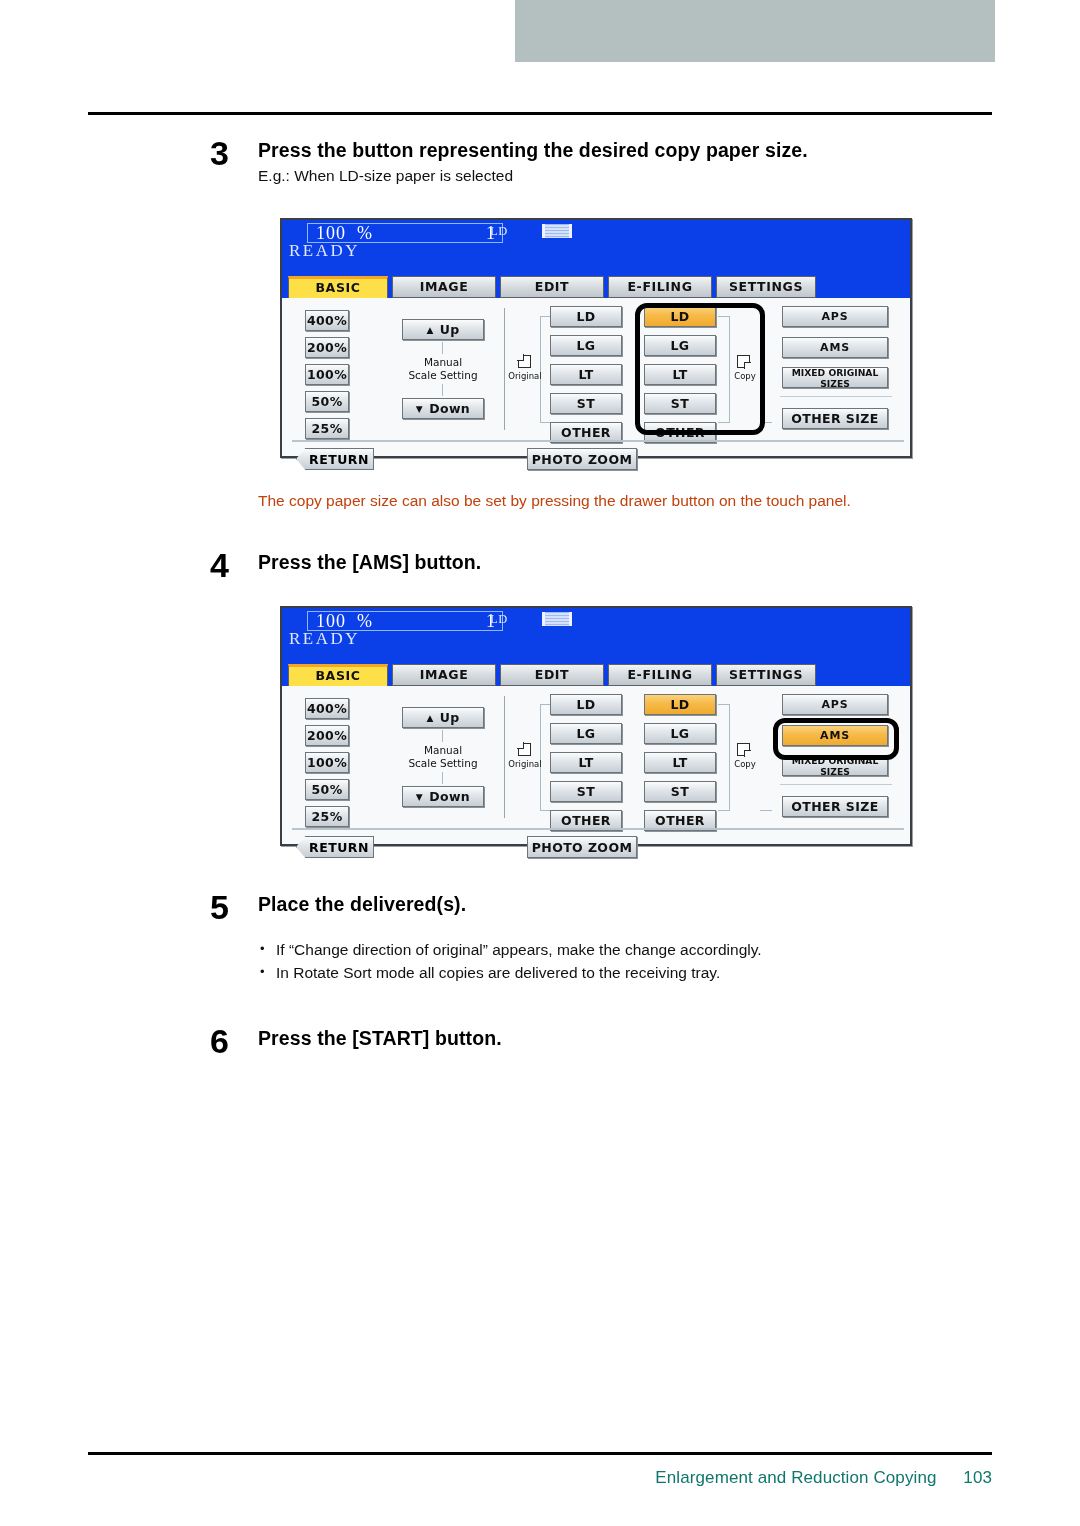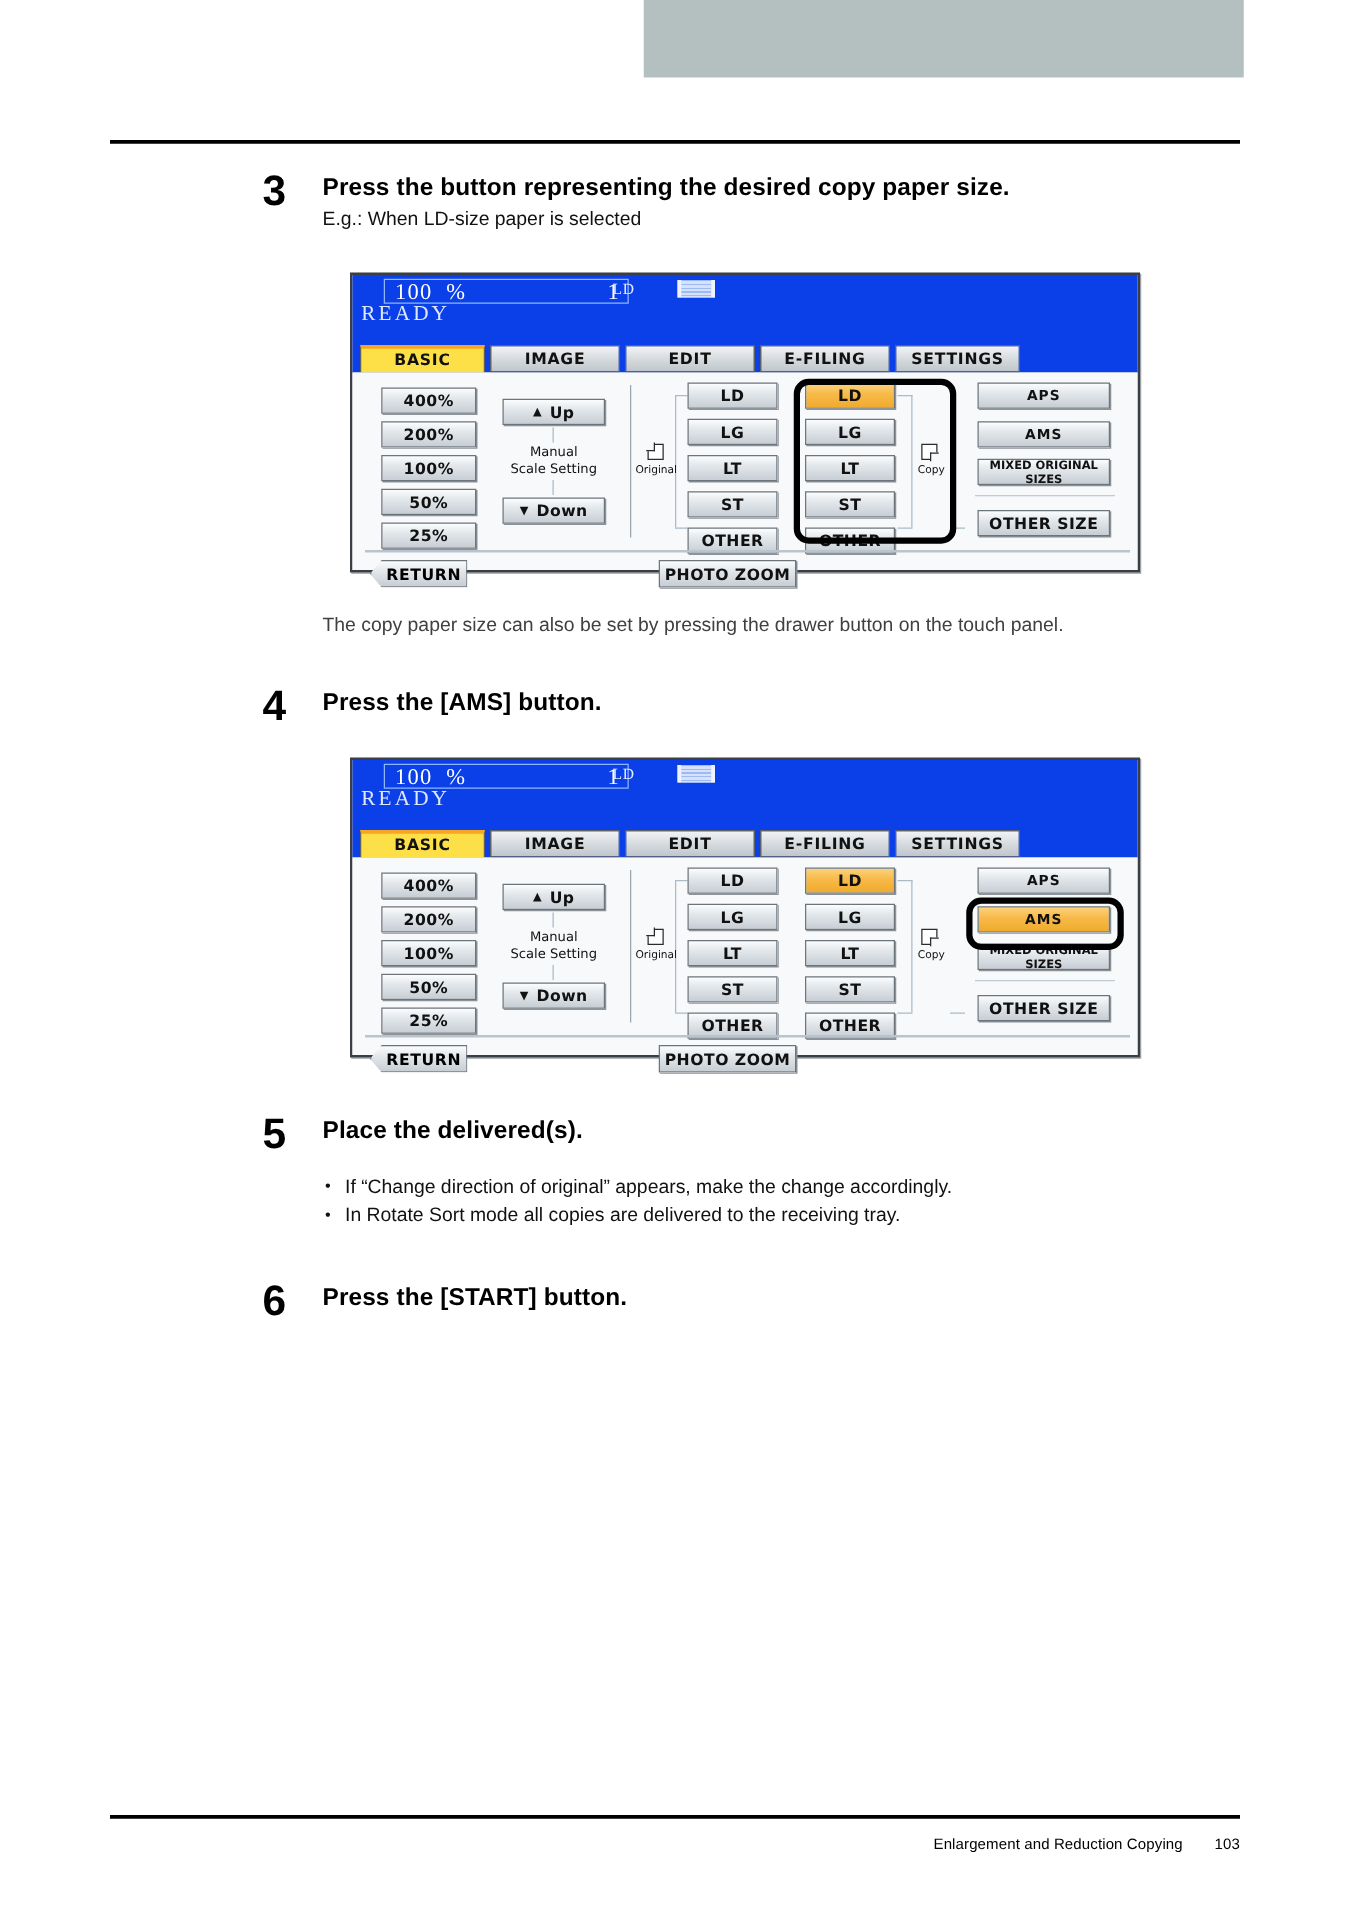--- a/index.html
+++ b/index.html
@@ -21,21 +21,21 @@
   .top-rule{
     position:absolute; left:88px; top:112px; width:904px; height:3px;
     background:#000;
   }
   .bottom-rule{
     position:absolute; left:88px; top:1452px; width:904px; height:3px;
     background:#000;
   }
   .footer{
     position:absolute; left:88px; top:1468px; width:904px;
-    text-align:right; font-size:12px; color:#000000;
+    text-align:right; font-size:17px; color:#0f766e;
     letter-spacing:.1px;
   }
   .footer .pg{ display:inline-block; margin-left:22px; }
 
   
   .step{ position:absolute; }
   .step-num{
     position:absolute; left:0; top:0;
     font-size:34px; font-weight:bold; line-height:1;
     font-family:"Liberation Sans", sans-serif;
@@ -54,21 +54,21 @@
     margin:0; padding:0; list-style:none;
   }
   .bullets li{
     font-size:15.5px; line-height:23px; color:#111;
     position:relative; padding-left:18px; white-space:nowrap;
   }
   .bullets li:before{
     content:"\2022"; position:absolute; left:2px; top:-1px; font-size:13px;
   }
   .note{
-    position:absolute; font-size:15.5px; color:#404040; white-space:nowrap;
+    position:absolute; font-size:15.5px; color:#c2410c; white-space:nowrap;
   }
 
   
   .lcd{
     position:absolute;
     width:632px; height:240px;
     background:#f7f9fb;
     border:2px solid #3a3f45;
     box-shadow:1px 1px 0 #9aa0a6;
   }
@@ -141,21 +141,21 @@
     font-size:12.5px; font-weight:bold; color:#111;
     text-align:center; letter-spacing:.4px;
     display:flex; align-items:center; justify-content:center;
   }
   .btn.sel{
     background:linear-gradient(to bottom,#fbd27a 0%,#f7b948 45%,#f0ab2e 100%);
   }
   .btn.tiny{ font-size:9.2px; letter-spacing:0; }
   .btn.smallcap{ font-size:11px; letter-spacing:.8px; }
 
-  .ratio-btn{ width:76px; height:21px; }
+  .ratio-btn{ width:44px; height:21px; }
   .updown{ width:82px; height:21px; }
   .size-btn{ width:72px; height:21px; }
   .right-btn{ width:106px; height:21px; }
 
   .caret{ font-size:9px; margin-right:6px; }
 
   .manual-label{
     position:absolute; font-size:10.5px; line-height:12.5px;
     text-align:center; color:#111; font-family:"DejaVu Sans", sans-serif;
   }

